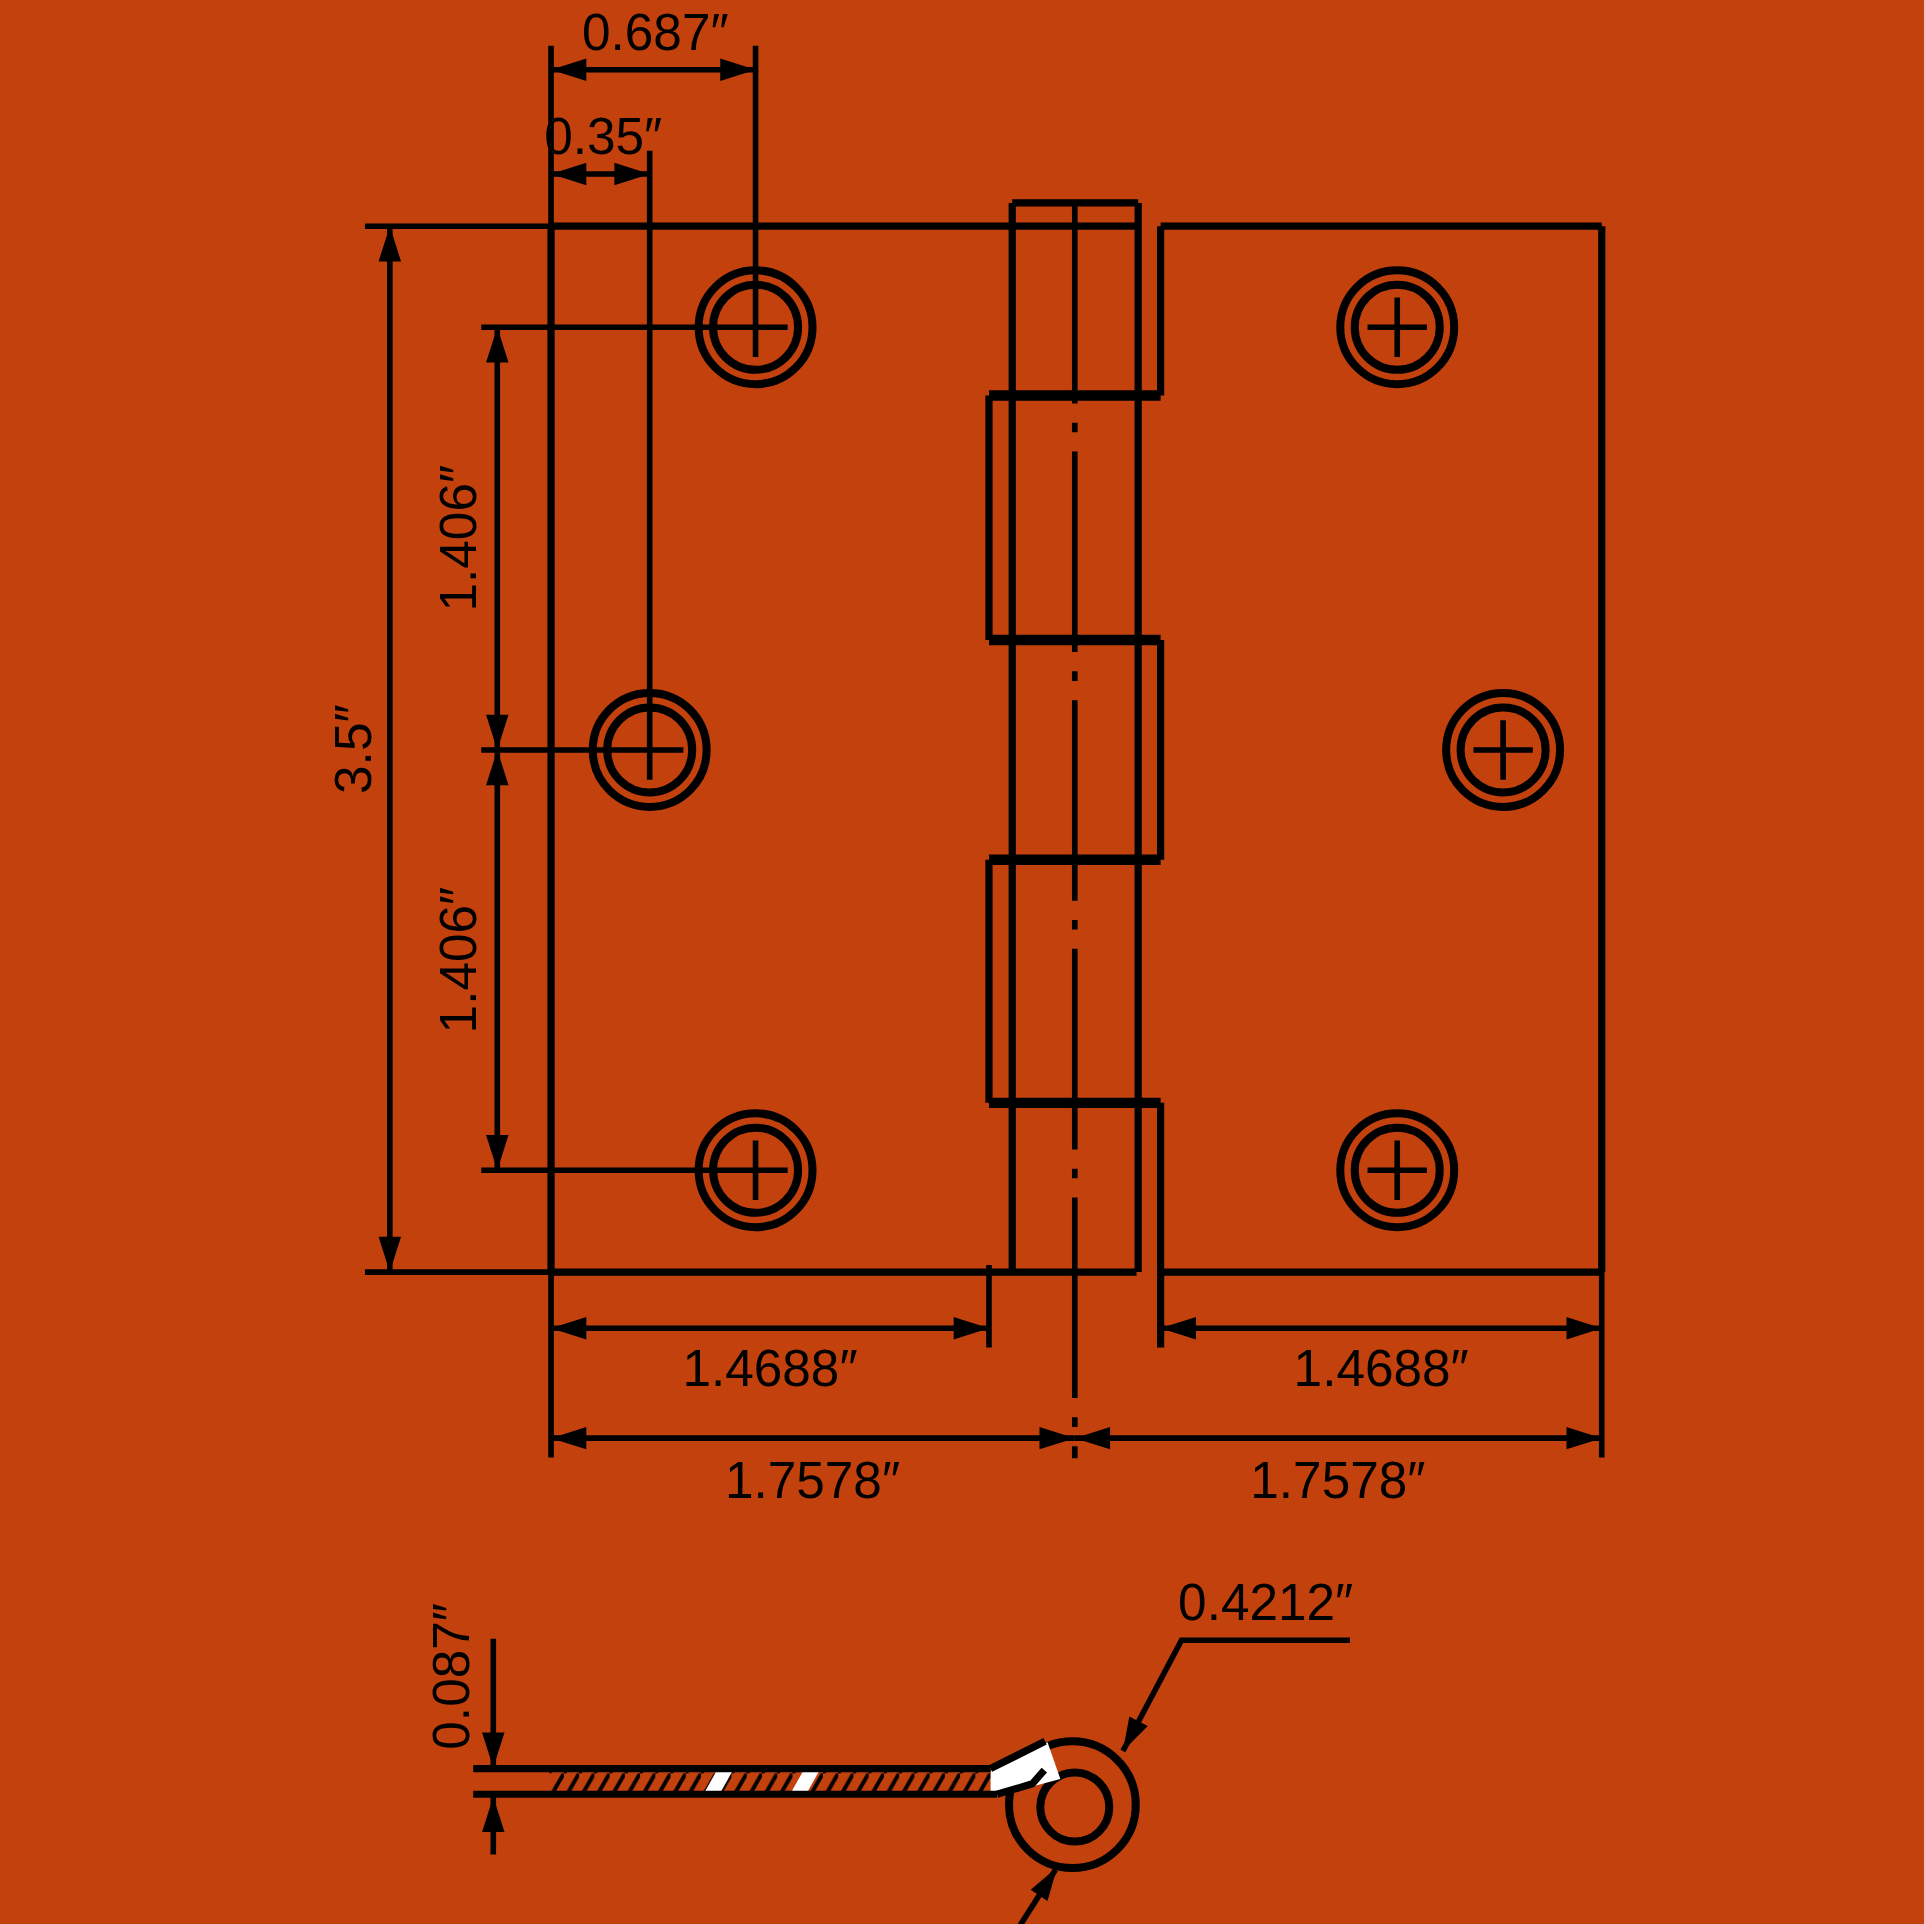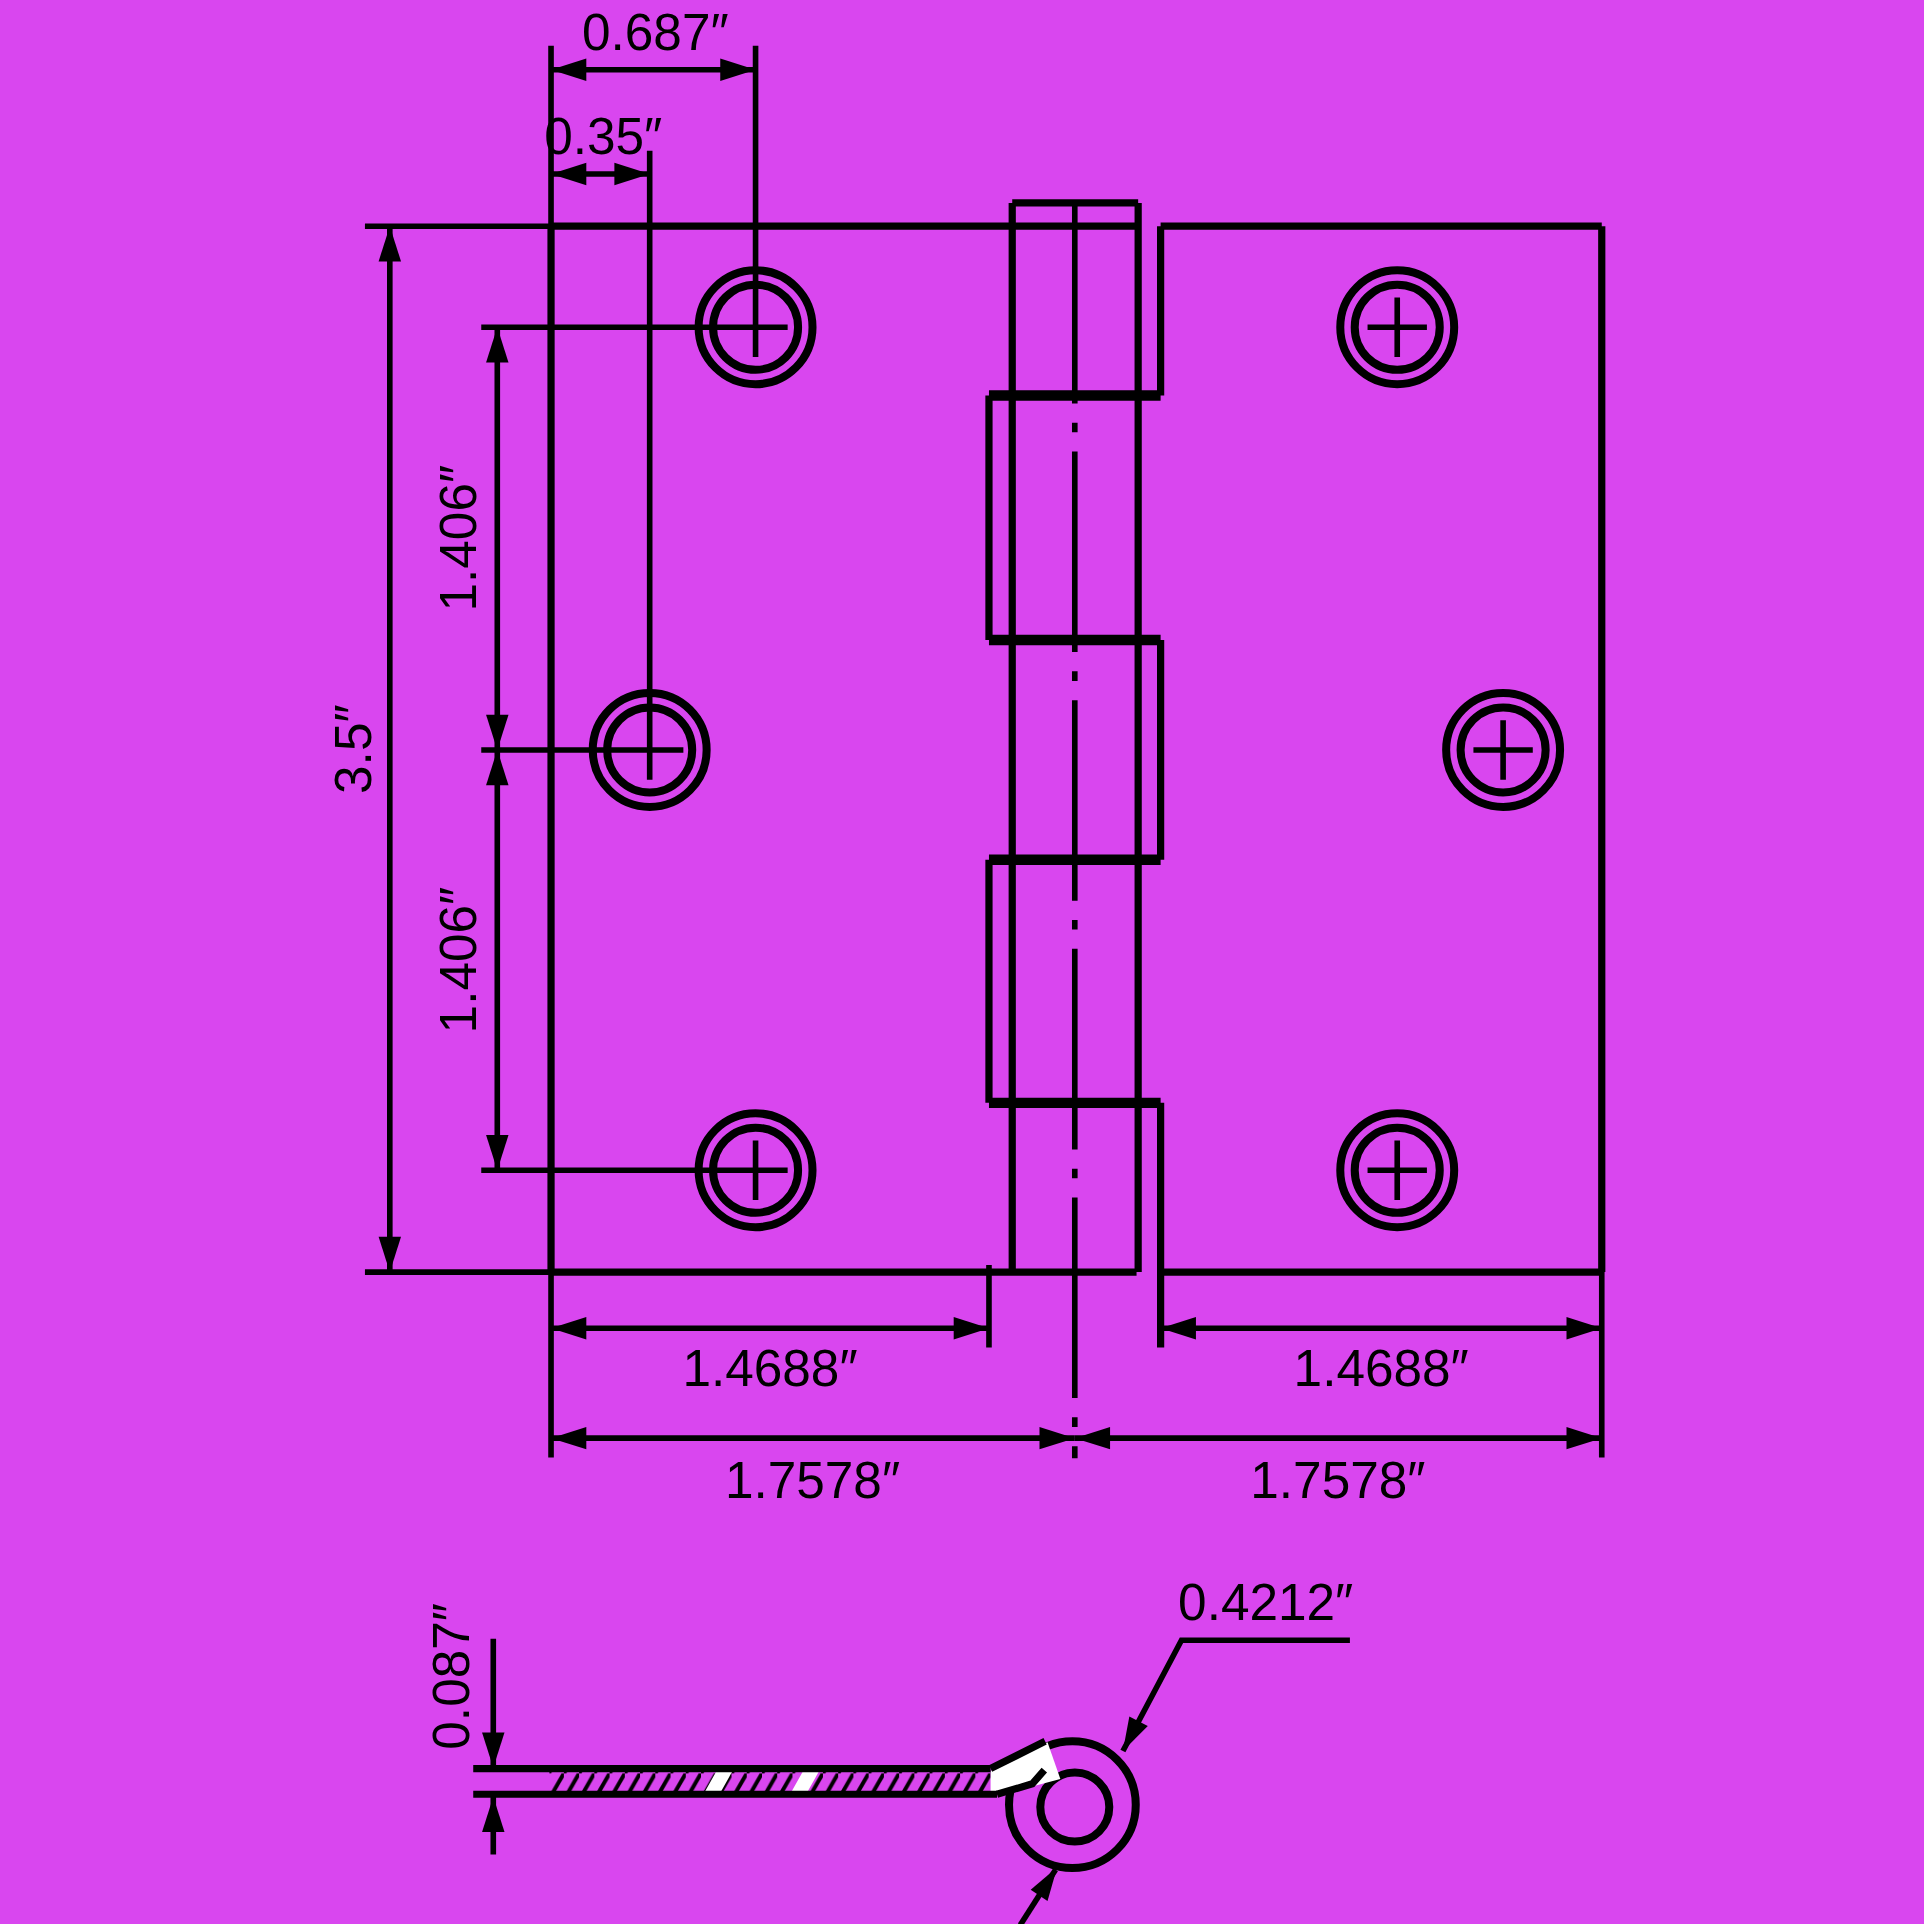--- a/index.html
+++ b/index.html
@@ -1,16 +1,16 @@
 <!DOCTYPE html>
 <html style="font-size:13px"><head>
 <meta charset="utf-8">
 <style>
   html,body{margin:0;padding:0;background:#ffffff;}
-  .stage{width:1925px;height:1925px;background:#d946ef;}
+  .stage{width:1925px;height:1925px;background:#c2410c;}
   svg{display:block;}
   .ln{stroke:#000;fill:none;stroke-width:9;}
   .joint{stroke:#000;fill:none;stroke-width:13;}
   .circ{stroke:#000;fill:none;stroke-width:10;}
   .med{stroke:#000;fill:none;stroke-width:7;}
   .arr{fill:#000;stroke:none;}
   .wht{fill:#fff;stroke:none;}
   text.dim{
     font-family:"Liberation Sans", sans-serif;
     font-size:64px;

